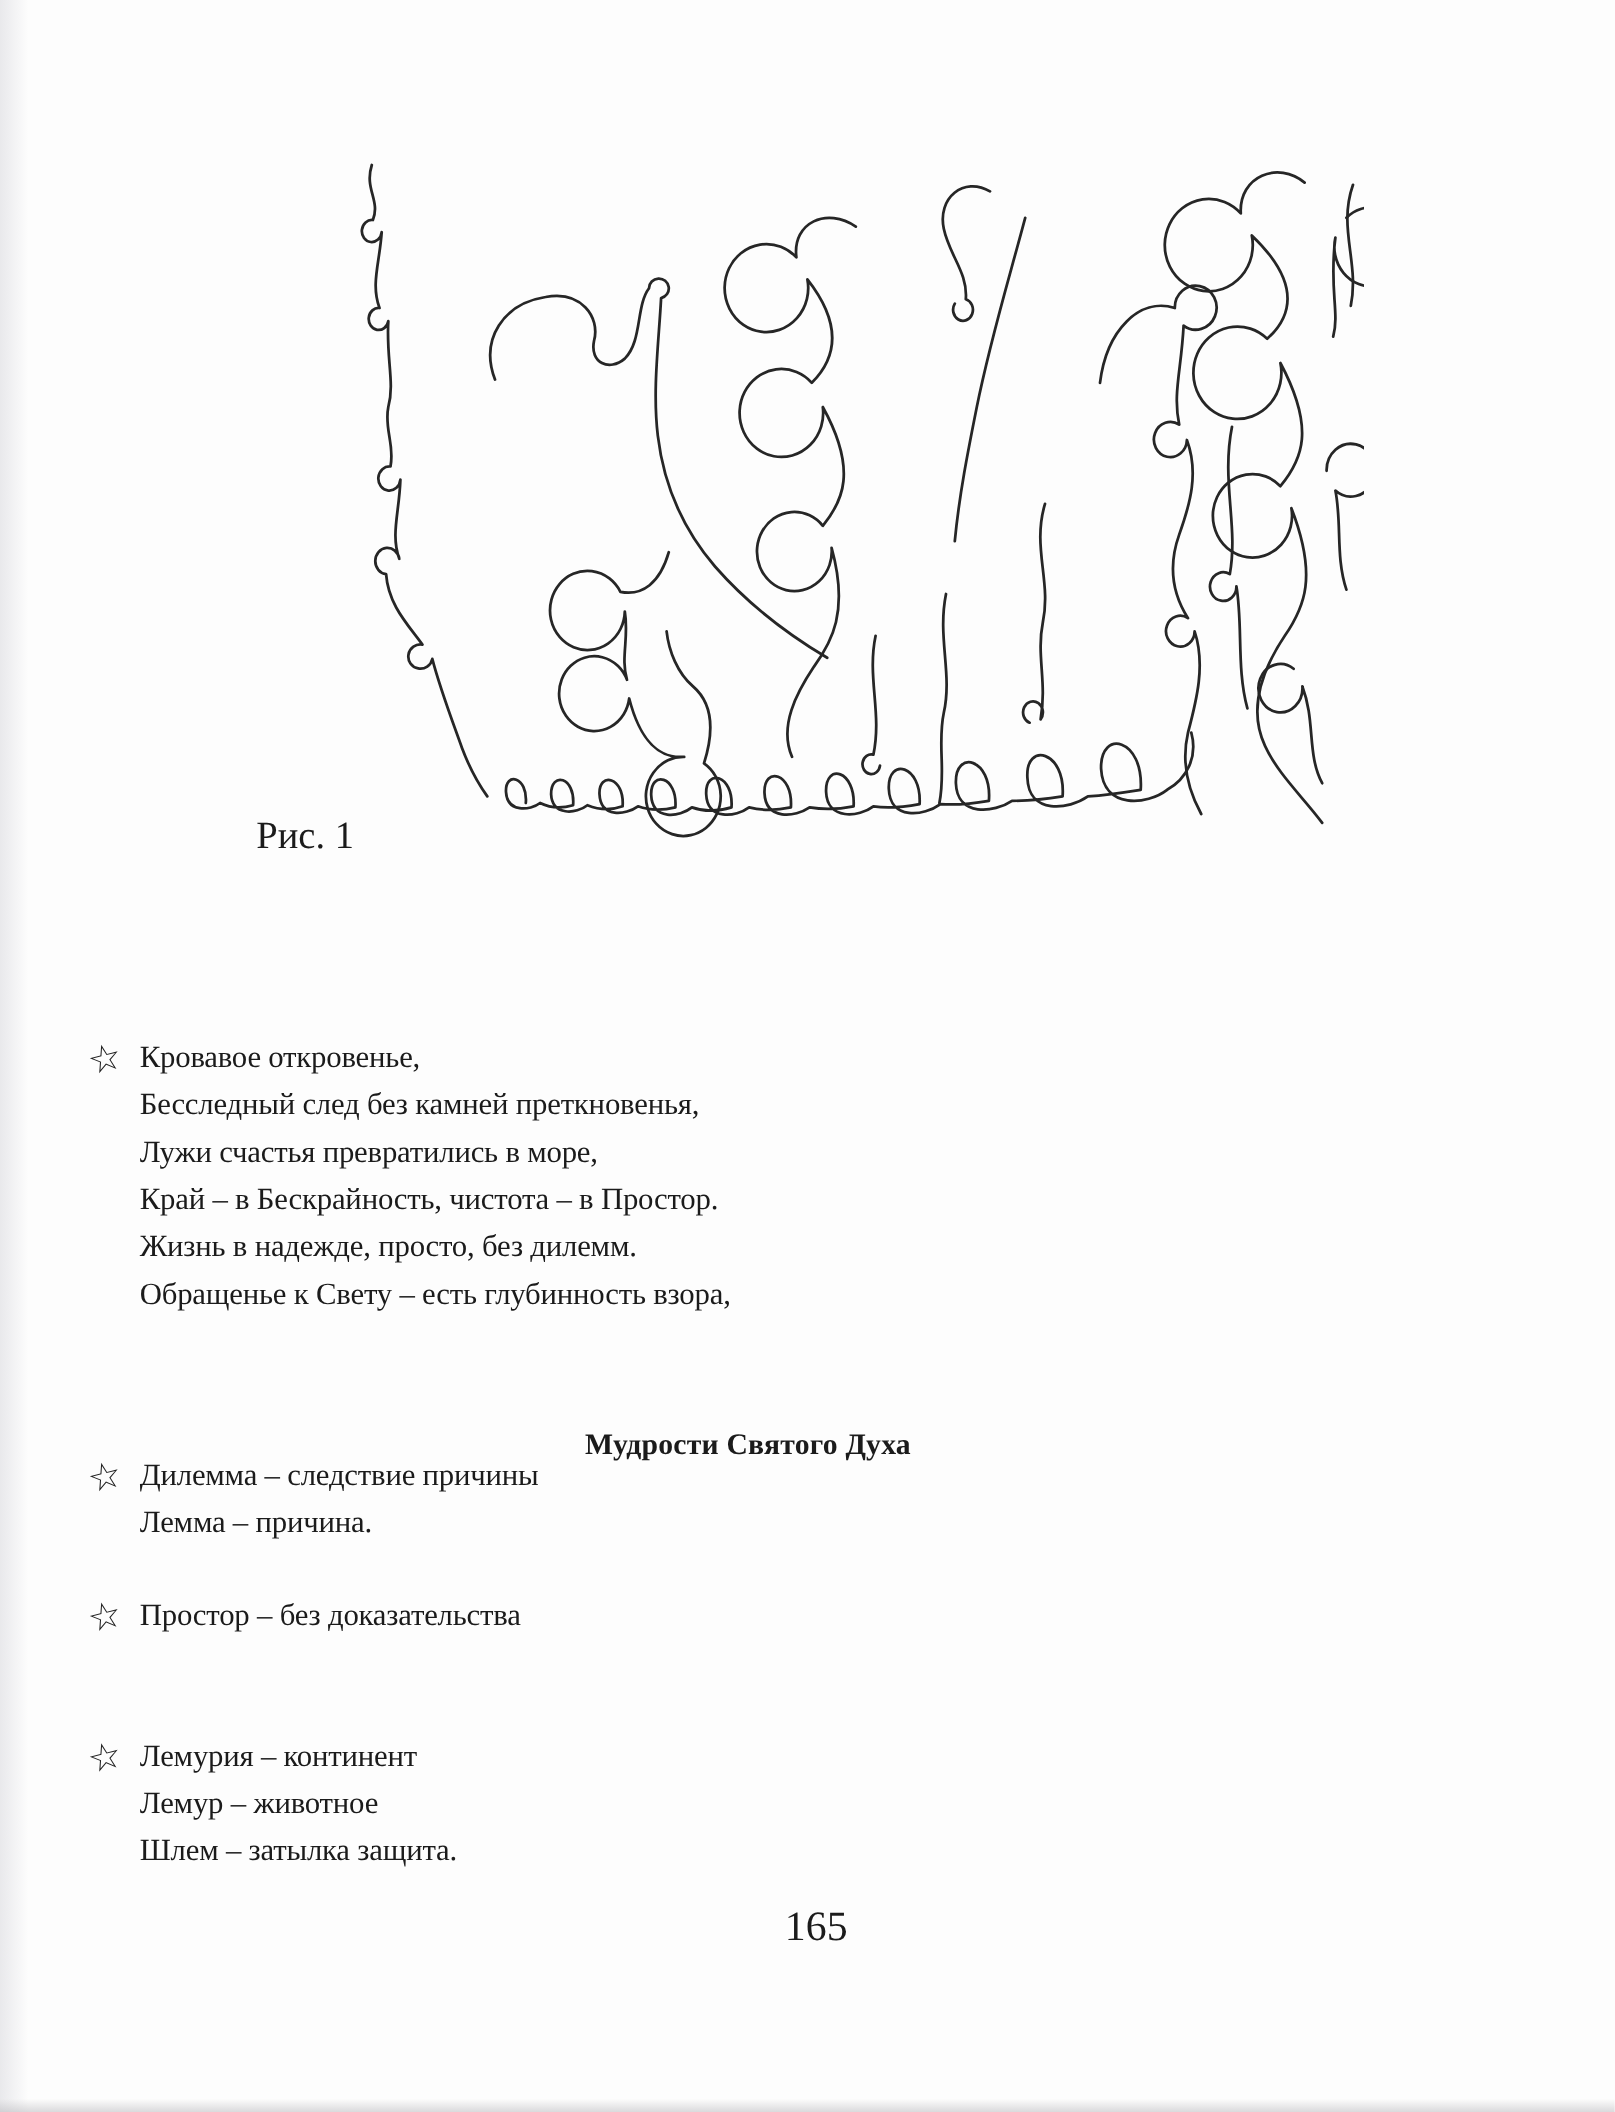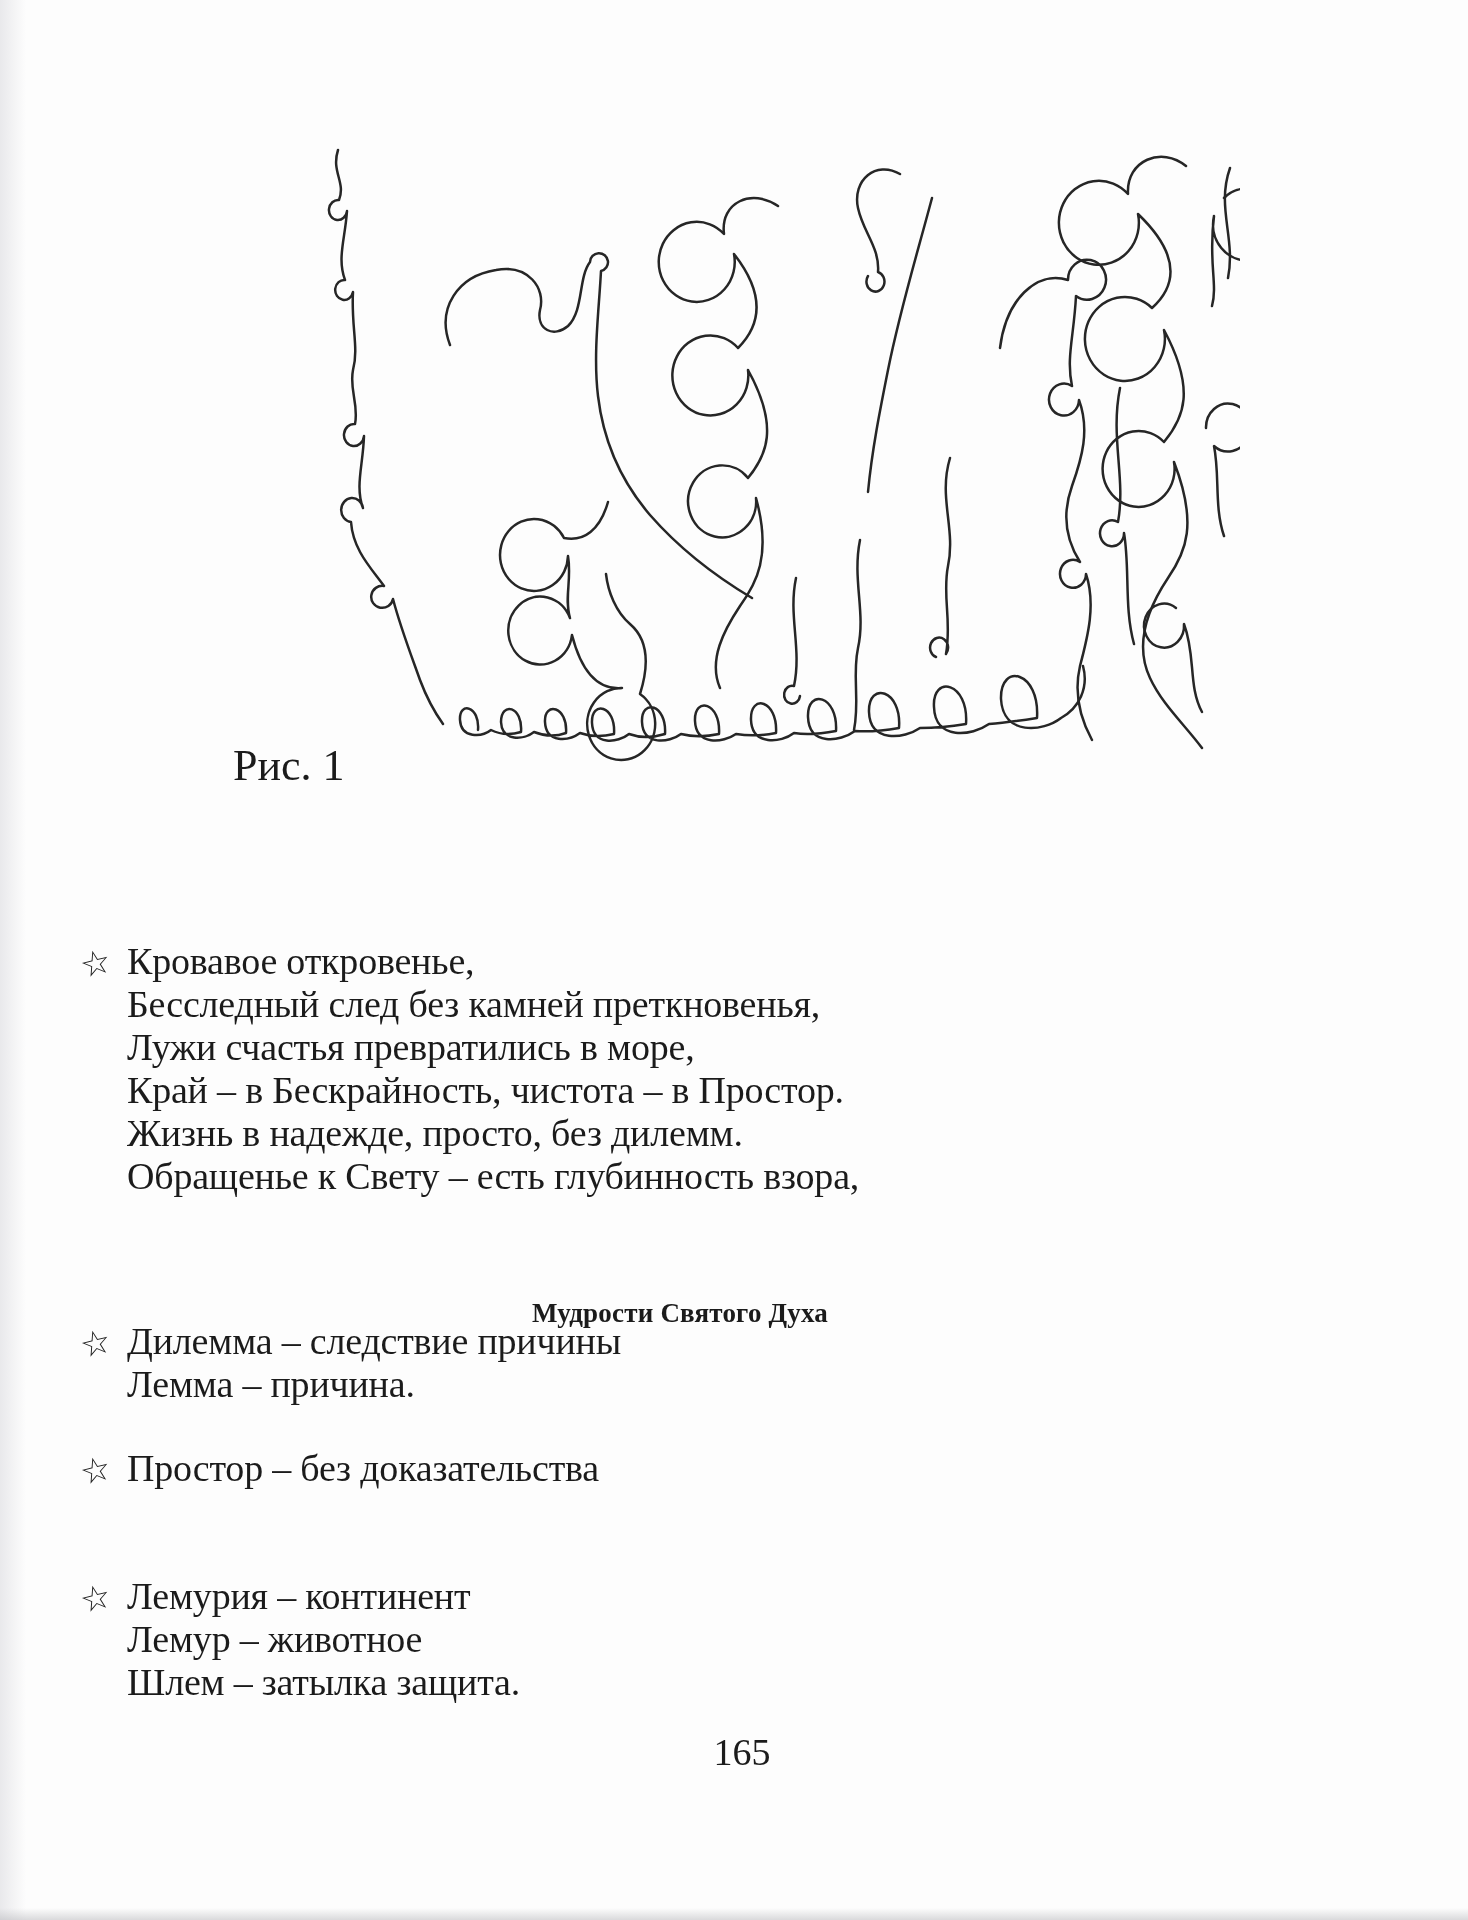--- a/index.html
+++ b/index.html
@@ -6,34 +6,34 @@
   body {
     width: 1468px; height: 1920px;
     background: #fdfdfd;
     position: relative;
     overflow: hidden;
     color: #1b1b1b;
     font-family: "Liberation Serif", "DejaVu Serif", serif;
   }
   .abs { position: absolute; }
   .figure-wrap { left: 300px; top: 140px; width: 940px; height: 740px; }
-  .caption { left: 233px; top: 740px; font-size: 44px; }
+  .caption { left: 233px; top: 740px; font-size: 35px; }
   .block {
     position: absolute; left: 80px;
     display: flex; align-items: flex-start;
   }
   .star {
     width: 47px; flex: 0 0 47px;
     font-size: 34px; line-height: 43px;
     display: inline-block;
     transform: rotate(-14deg);
     transform-origin: 50% 50%;
     color: #222;
   }
-  .lines { font-size: 38px; line-height: 43px; letter-spacing: -0.2px; }
+  .lines { font-size: 28px; line-height: 43px; letter-spacing: -0.2px; }
   .lines div { white-space: nowrap; }
   .heading {
     left: 0; top: 1298px; width: 1360px;
     text-align: center;
     font-size: 27px; font-weight: bold;
     letter-spacing: 0.2px;
   }
   .pagenum {
     left: 0; top: 1730px; width: 1460px;
     text-align: center; font-size: 38px; padding-left: 12px;

